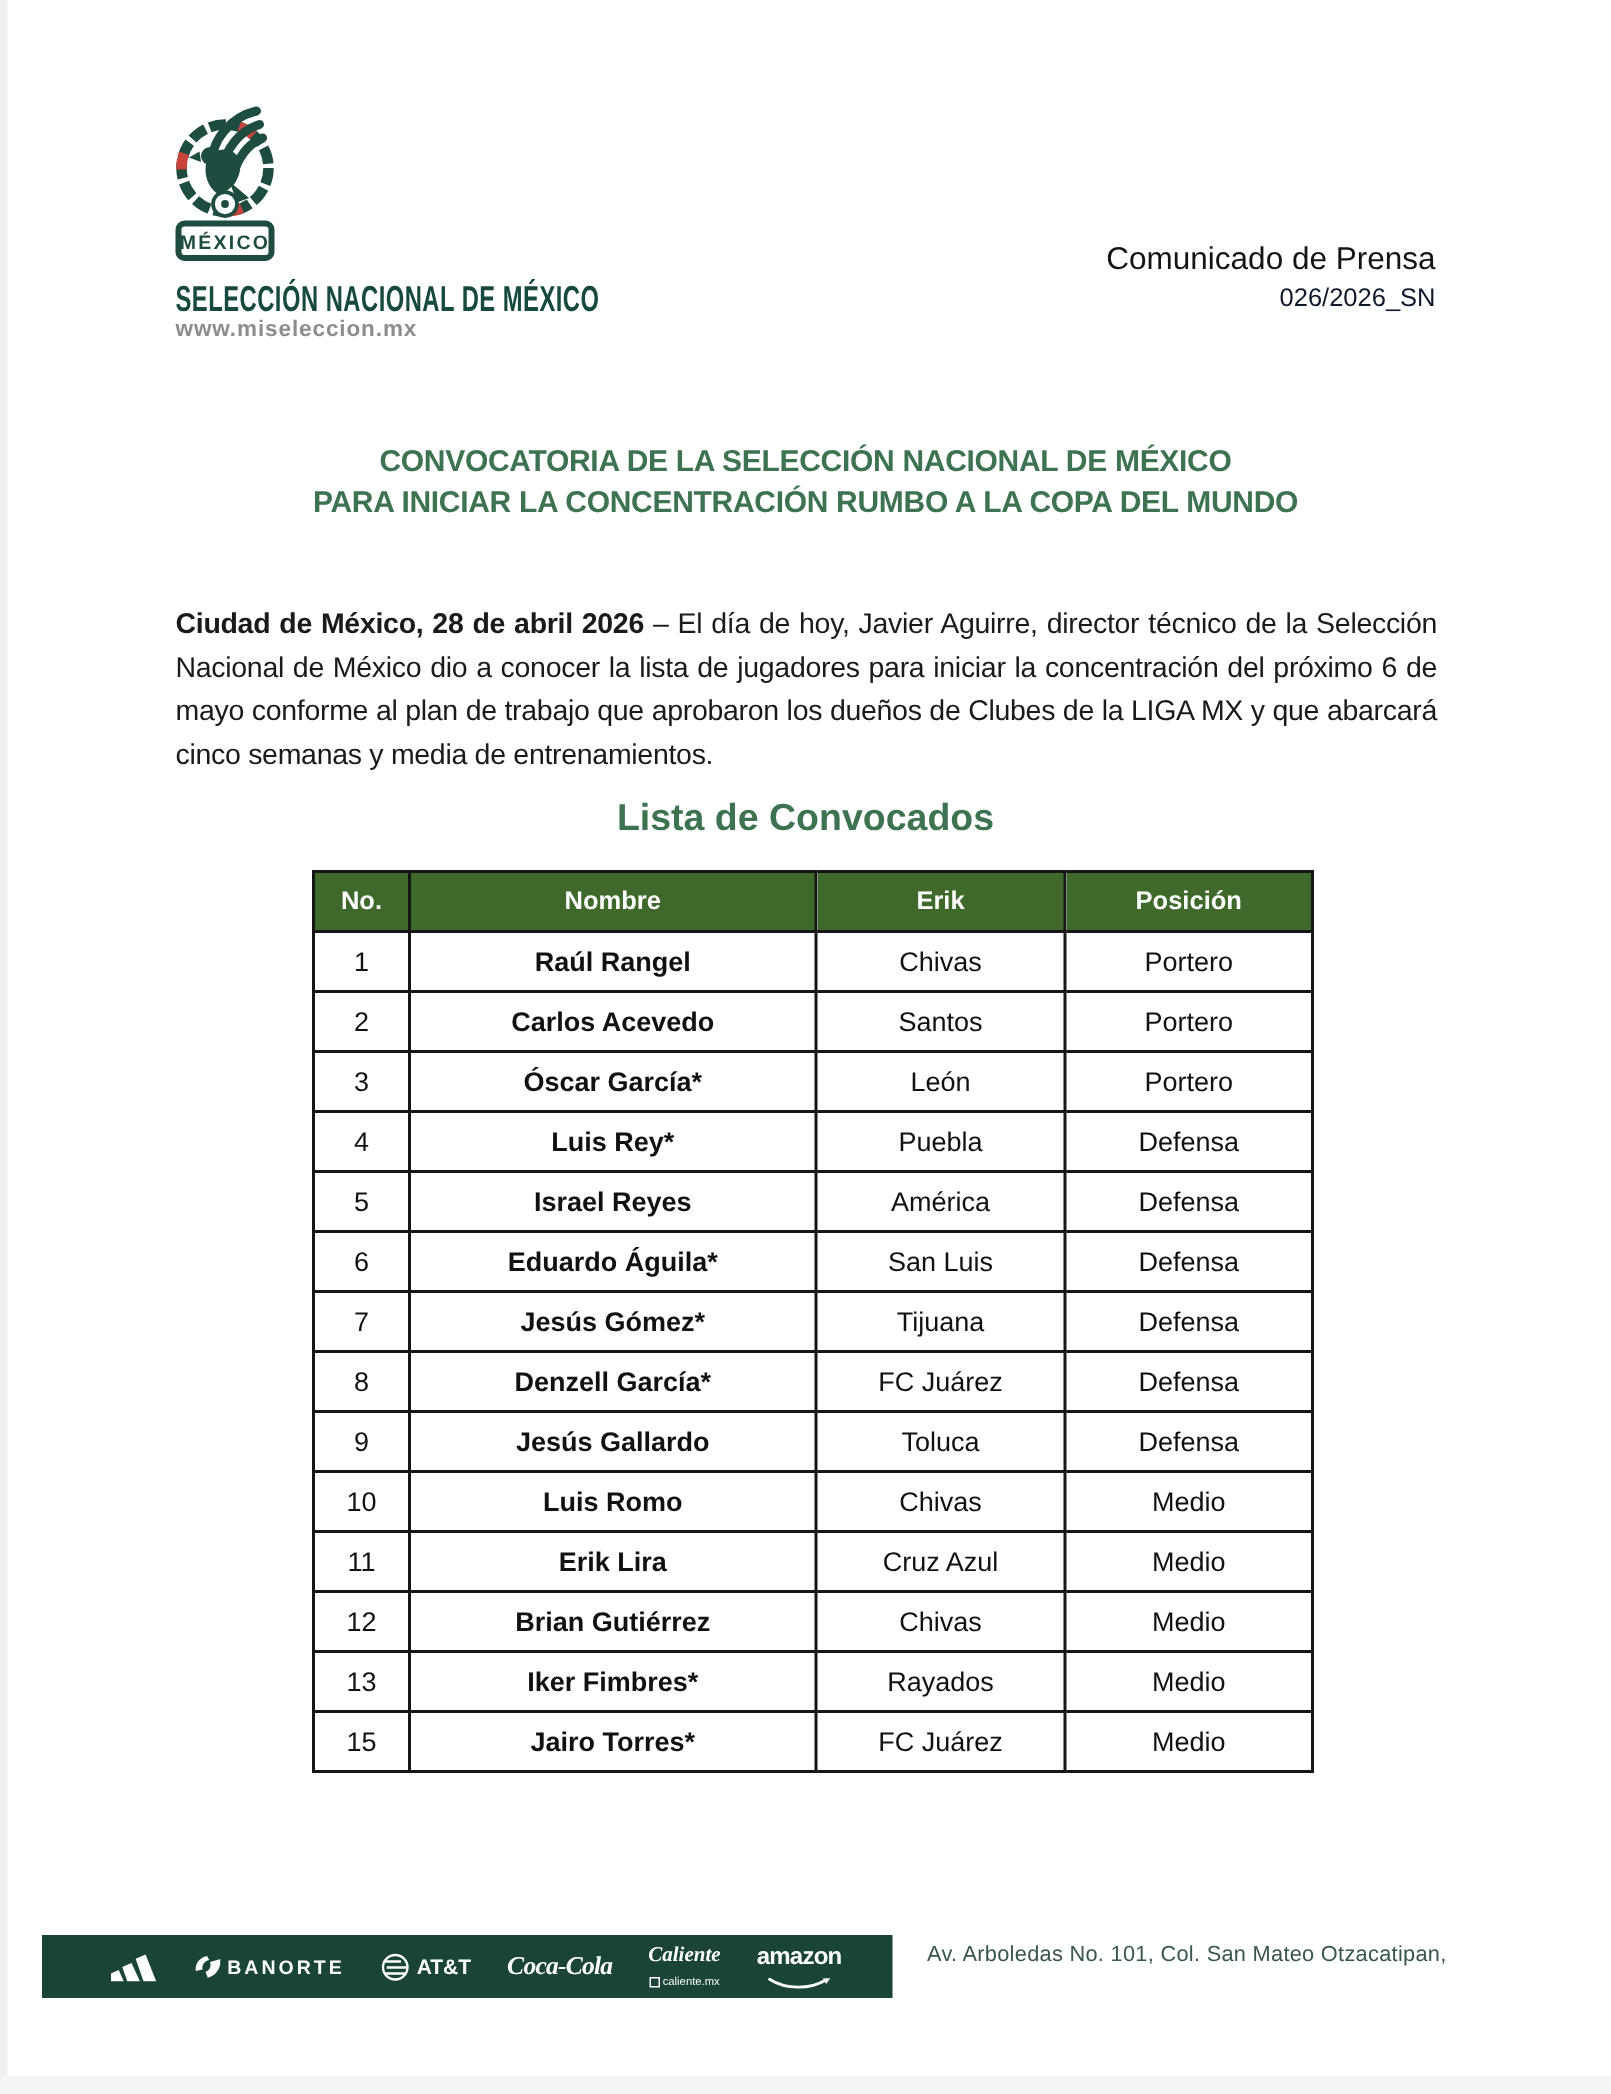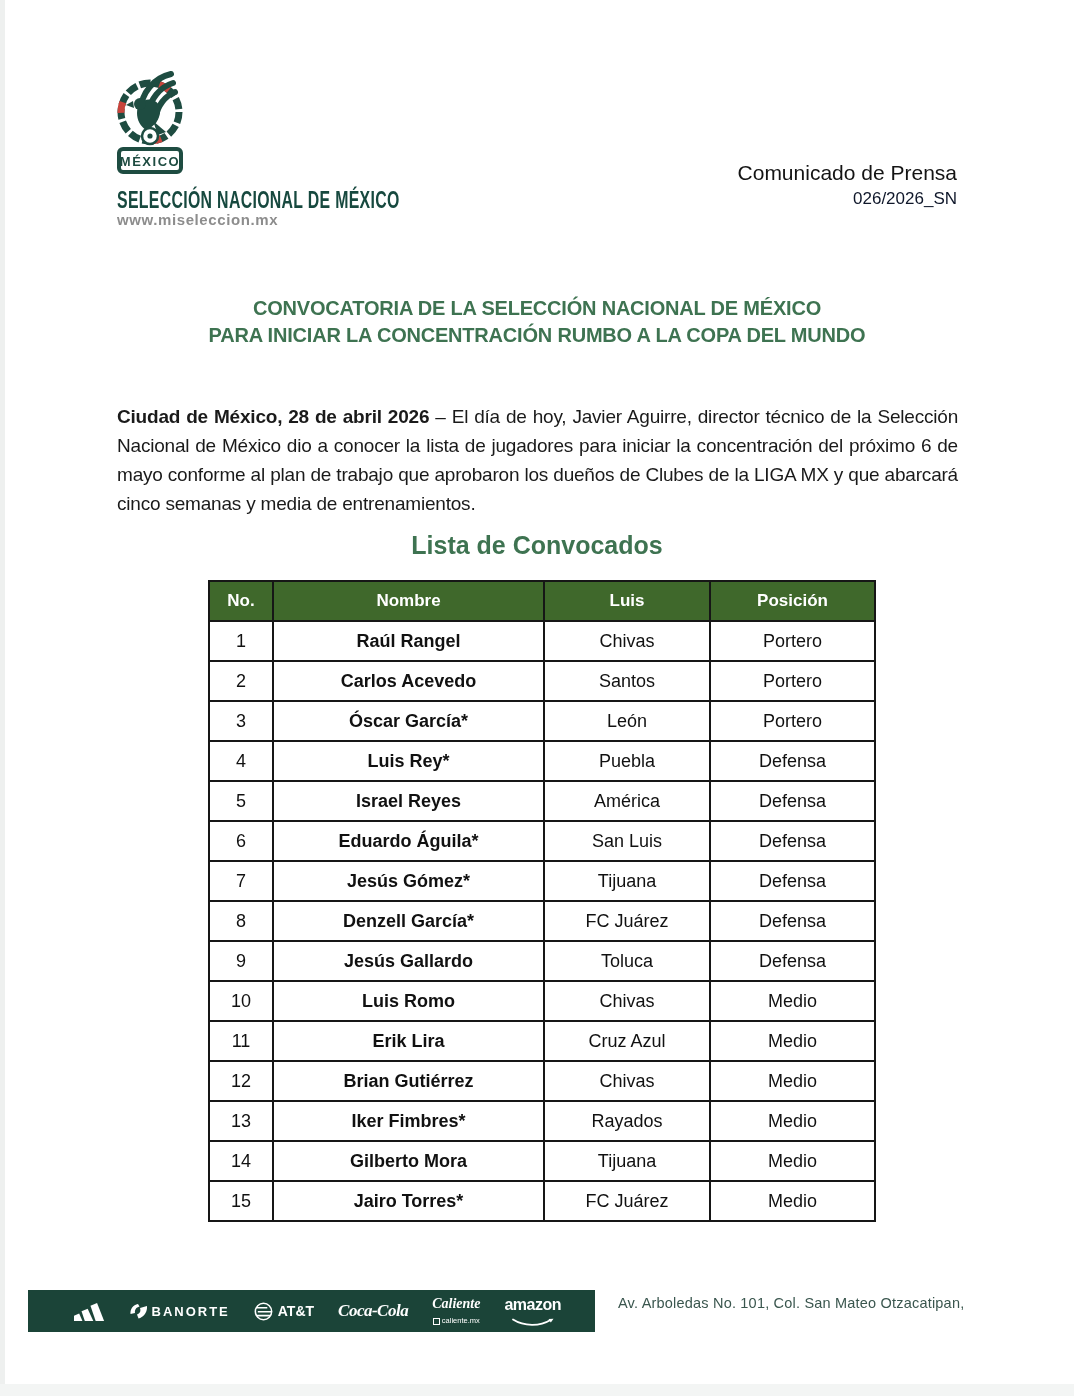--- a/index.html
+++ b/index.html
@@ -145,21 +145,21 @@
     <colgroup>
       <col class="col-no">
         <col class="col-name">
         <col class="col-club">
         <col class="col-pos">
     </colgroup>
     <thead>
       <tr>
         <th>No.</th>
         <th>Nombre</th>
-        <th>Luis</th>
+        <th>Erik</th>
         <th>Posición</th>
       </tr>
     </thead>
     <tbody id="table-body">
     <tr>
       <td class="c-no">1</td>
       <td class="c-name">Raúl Rangel</td>
       <td class="c-club">Chivas</td>
       <td class="c-pos">Portero</td>
     </tr>
@@ -241,26 +241,20 @@
       <td class="c-pos">Medio</td>
     </tr>
 
     <tr>
       <td class="c-no">13</td>
       <td class="c-name">Iker Fimbres*</td>
       <td class="c-club">Rayados</td>
       <td class="c-pos">Medio</td>
     </tr>
 
-    <tr>
-      <td class="c-no">14</td>
-      <td class="c-name">Gilberto Mora</td>
-      <td class="c-club">Tijuana</td>
-      <td class="c-pos">Medio</td>
-    </tr>
 
     <tr>
       <td class="c-no">15</td>
       <td class="c-name">Jairo Torres*</td>
       <td class="c-club">FC Juárez</td>
       <td class="c-pos">Medio</td>
     </tr>
   </tbody>
   </table>
 

